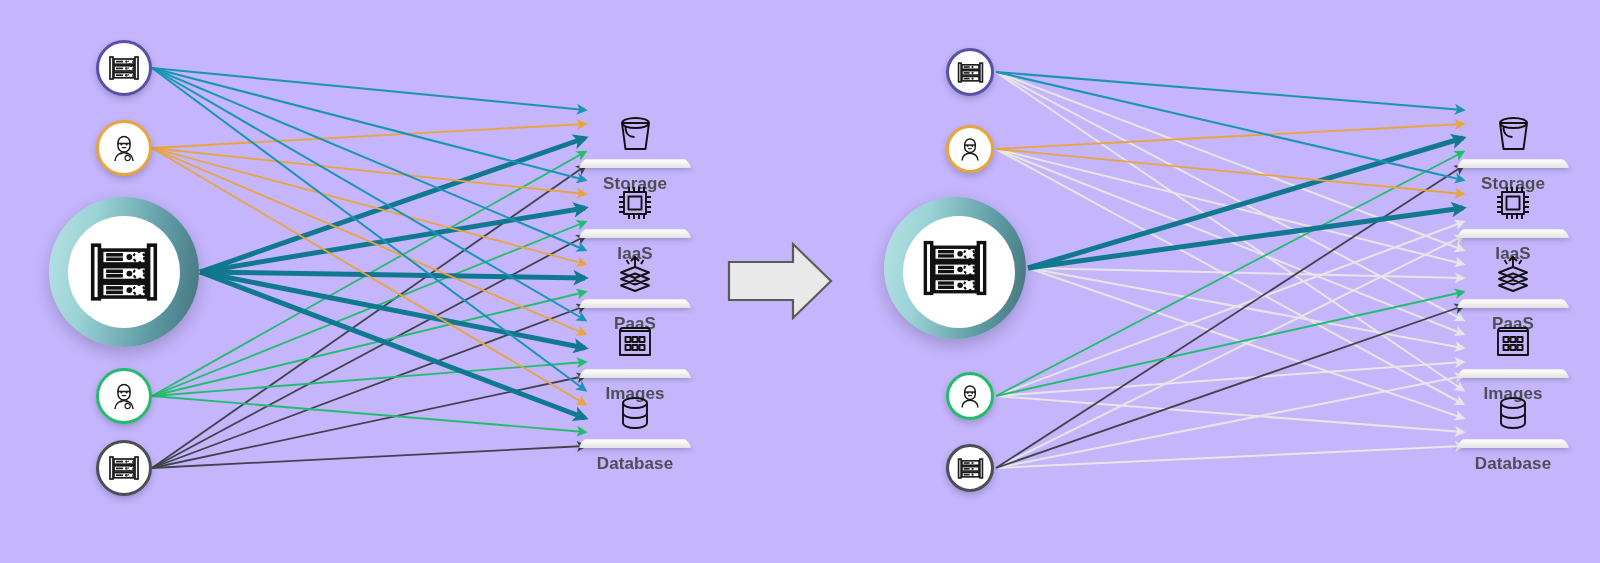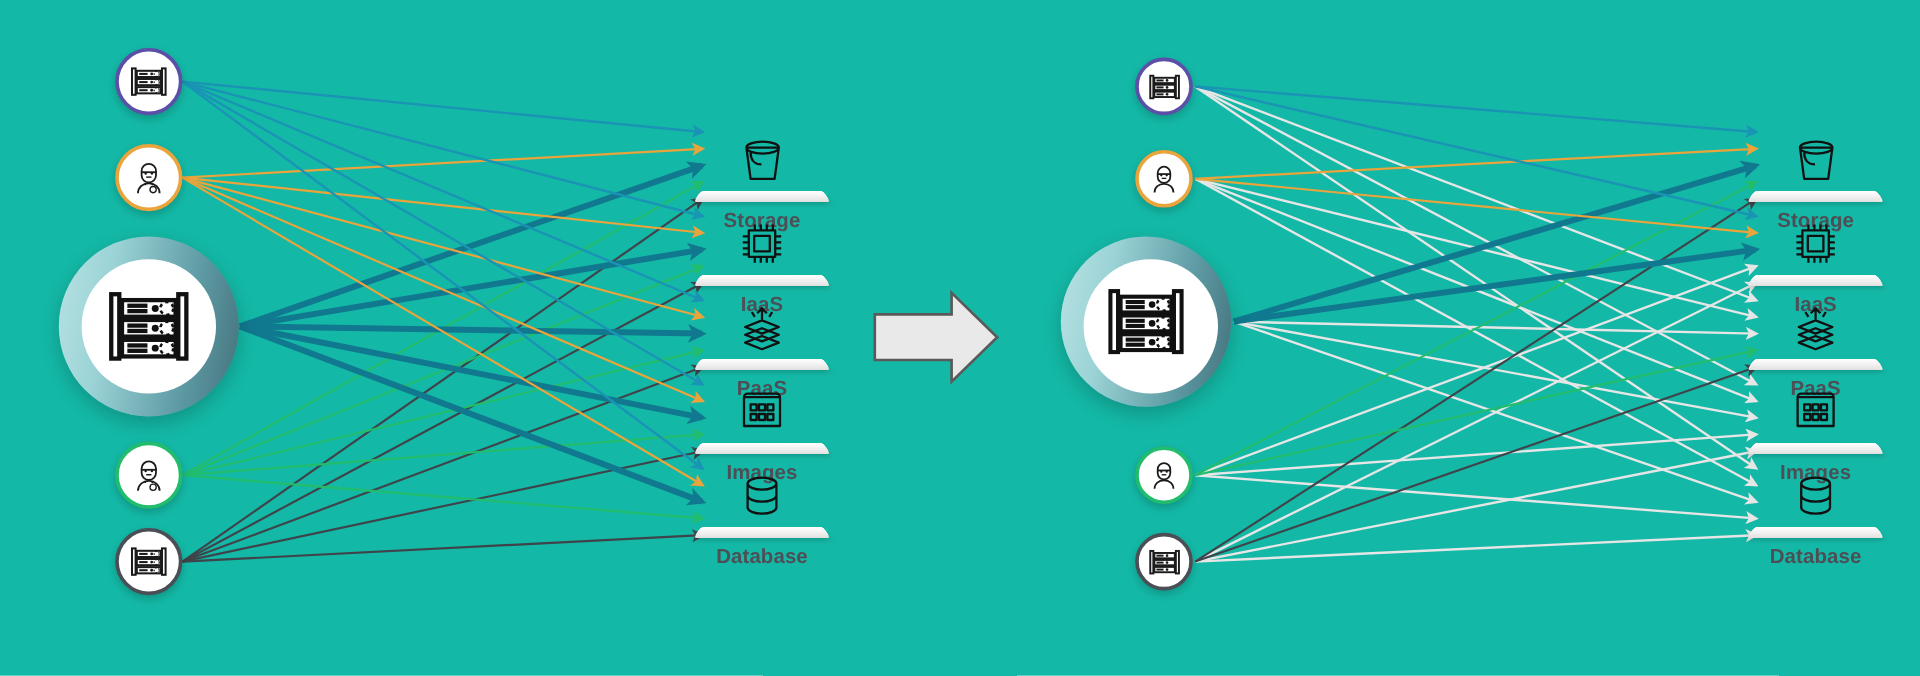--- a/index.html
+++ b/index.html
@@ -1,17 +1,17 @@
 <!DOCTYPE html>
 <html><head>
 <meta charset="utf-8">
 <style>
   html,body{margin:0;padding:0;background:#ffffff;}
   body{width:1600px;height:563px;font-family:"Liberation Sans",sans-serif;overflow:hidden;}
-  #stage{position:relative;width:1600px;height:563px;background:#14b8a6;}
+  #stage{position:relative;width:1600px;height:563px;background:#c4b5fd;}
   .panel{position:absolute;top:0;height:563px;width:720px;}
   #panel-before{left:0;}
   #panel-after{left:860px;}
   .edges{position:absolute;left:0;top:0;width:720px;height:563px;}
   .node{position:absolute;border-radius:50%;background:#fff;box-sizing:border-box;
         display:flex;align-items:center;justify-content:center;}
   .node.small{width:56px;height:56px;border-width:3px;border-style:solid;
         box-shadow:0 3px 7px rgba(0,0,0,.20);}
   .bigring{position:absolute;width:150px;height:150px;border-radius:50%;
         background:linear-gradient(100deg,#b8e2e3 0%,#9bd3d6 28%,#5e9ba4 70%,#44717b 100%);

